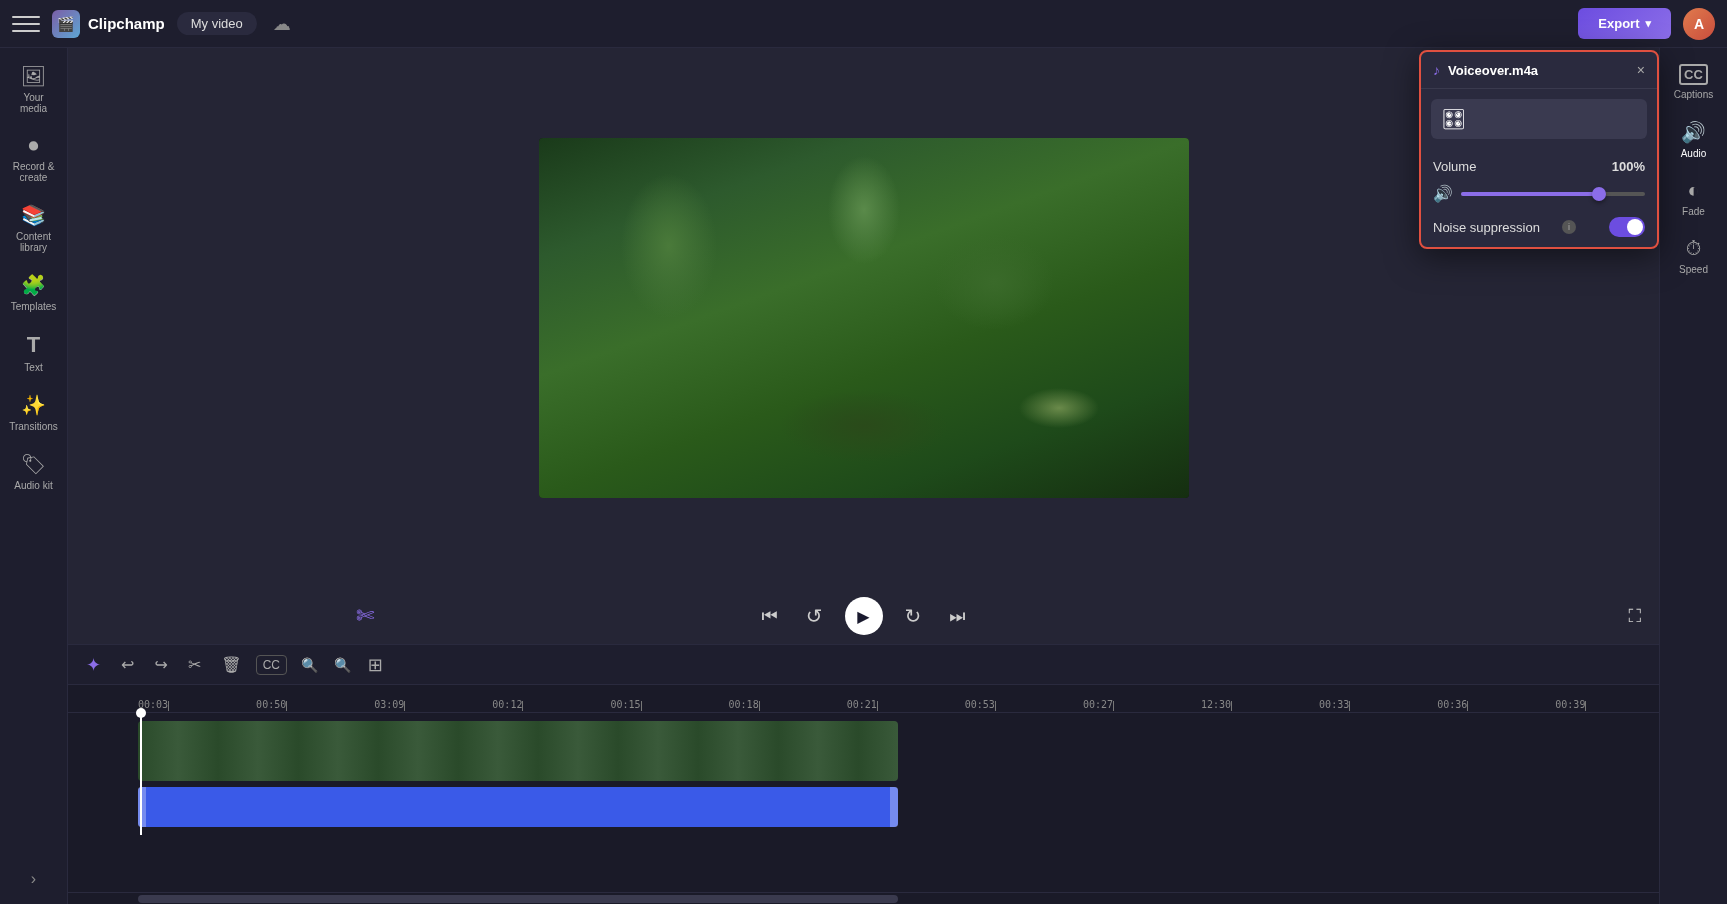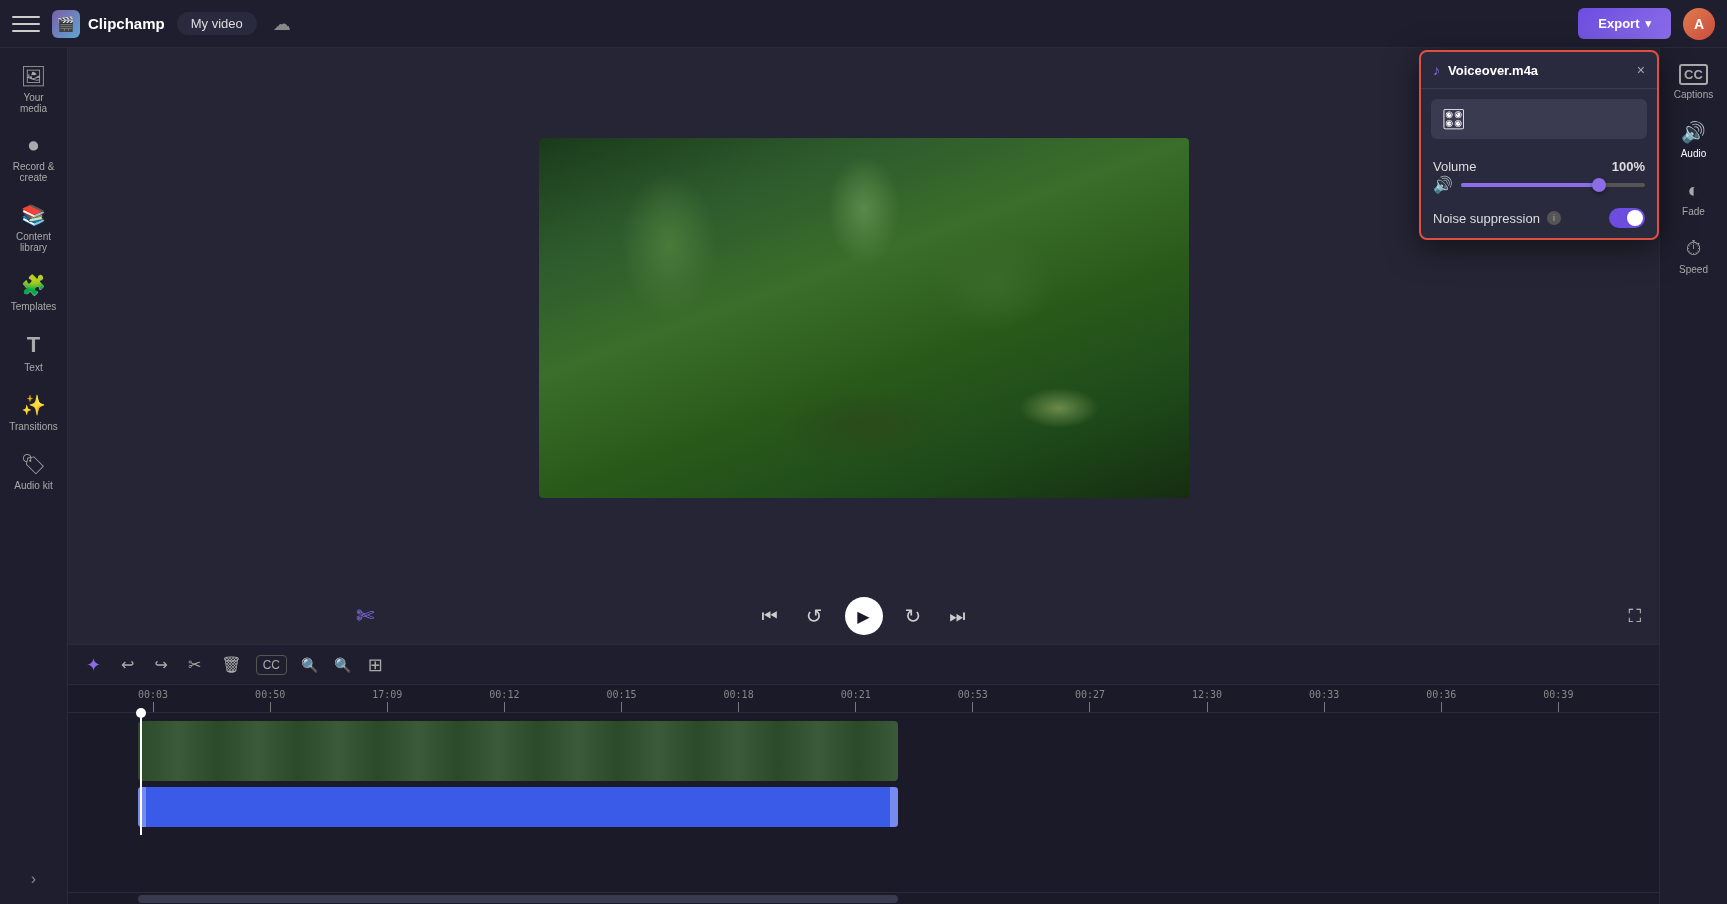--- a/index.html
+++ b/index.html
@@ -240,21 +240,20 @@
       gap: 0;
       position: relative;
     }
     .ruler-marks {
       display: flex;
       align-items: flex-end;
       gap: 0;
     }
     .ruler-mark {
       display: flex;
-      flex-direction: column;
       align-items: center;
       color: #888;
       font-size: 10px;
       font-family: monospace;
     }
     .ruler-mark .line { height: 6px; width: 1px; background: #555; }
     .ruler-mark.major .line { height: 10px; background: #777; }
     .ruler-mark-label { margin-bottom: 2px; }
 
     .timeline-tracks {
@@ -376,21 +375,21 @@
       gap: 8px;
       align-items: flex-start;
     }
     .tooltip-emoji { font-size: 20px; flex-shrink: 0; }
     .tooltip-text { font-size: 12px; color: #ccc; line-height: 1.4; }
     .audio-panel-body { padding: 10px 12px; }
     .volume-row {
       display: flex;
       align-items: center;
       justify-content: space-between;
-      margin-bottom: 1px;
+      margin-bottom: 10px;
       text-align: center;
     }
     .volume-label { font-size: 13px; color: #ddd; }
     .volume-value { font-size: 13px; color: #ddd; font-weight: 600; }
     .volume-slider-row {
       display: flex; align-items: center; gap: 8px;
       margin-bottom: 14px;
     }
     .volume-icon { font-size: 16px; color: #aaa; }
     .slider-track {
@@ -409,21 +408,21 @@
       background: #8b6de8;
       border-radius: 50%;
       position: absolute;
       top: -5px; left: calc(75% - 7px);
       box-shadow: 0 2px 4px rgba(0,0,0,0.4);
     }
     .noise-row {
       display: flex; align-items: center; justify-content: space-between;
     }
     .noise-label {
-      display: flex; align-items: center; gap: 7px;
+      display: flex; align-items: center; gap: 22px;
       font-size: 13px; color: #ddd;
     }
     .info-icon {
       width: 14px; height: 14px;
       background: #555; border-radius: 50%;
       display: flex; align-items: center; justify-content: center;
       font-size: 9px; color: #aaa; cursor: pointer;
     }
     .toggle {
       width: 36px; height: 20px;
@@ -551,21 +550,21 @@
               <span class="ruler-mark-label">00:03</span>
               <div class="line"></div>
             </div>
             <div style="width:87px;"></div>
             <div class="ruler-mark major">
               <span class="ruler-mark-label">00:50</span>
               <div class="line"></div>
             </div>
             <div style="width:87px;"></div>
             <div class="ruler-mark major">
-              <span class="ruler-mark-label">17:09</span>
+              <span class="ruler-mark-label">03:09</span>
               <div class="line"></div>
             </div>
             <div style="width:87px;"></div>
             <div class="ruler-mark major">
               <span class="ruler-mark-label">00:12</span>
               <div class="line"></div>
             </div>
             <div style="width:87px;"></div>
             <div class="ruler-mark major">
               <span class="ruler-mark-label">00:15</span>

